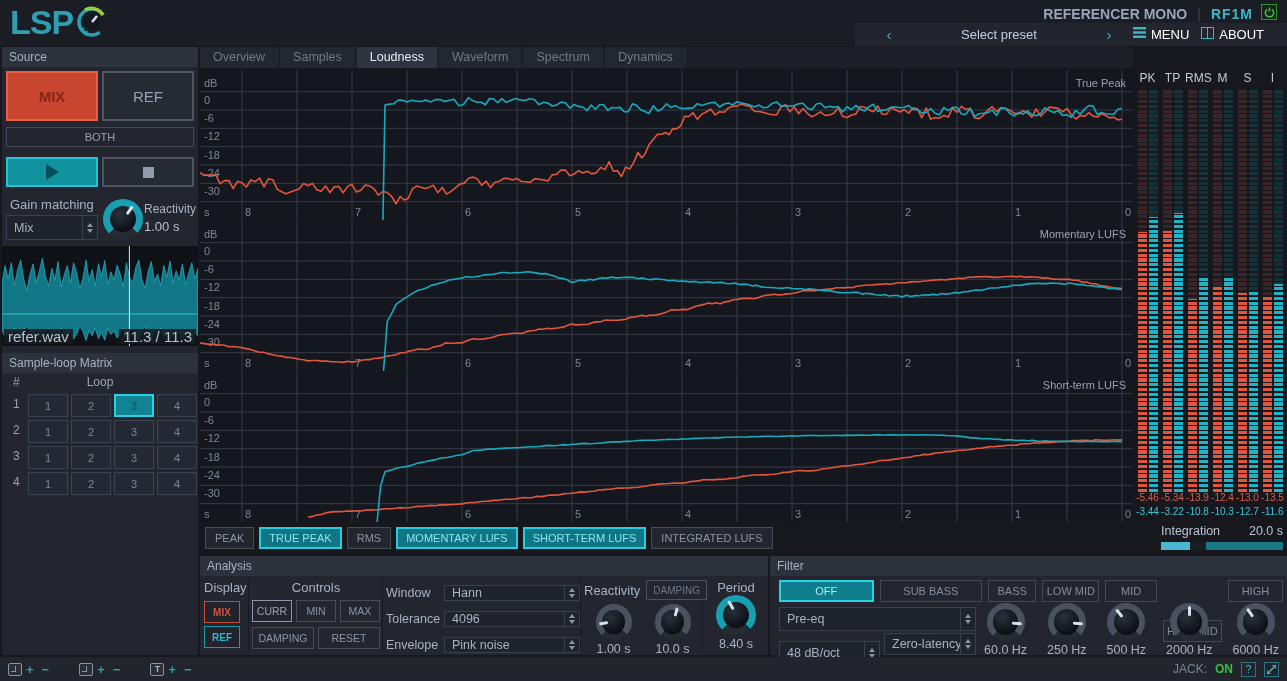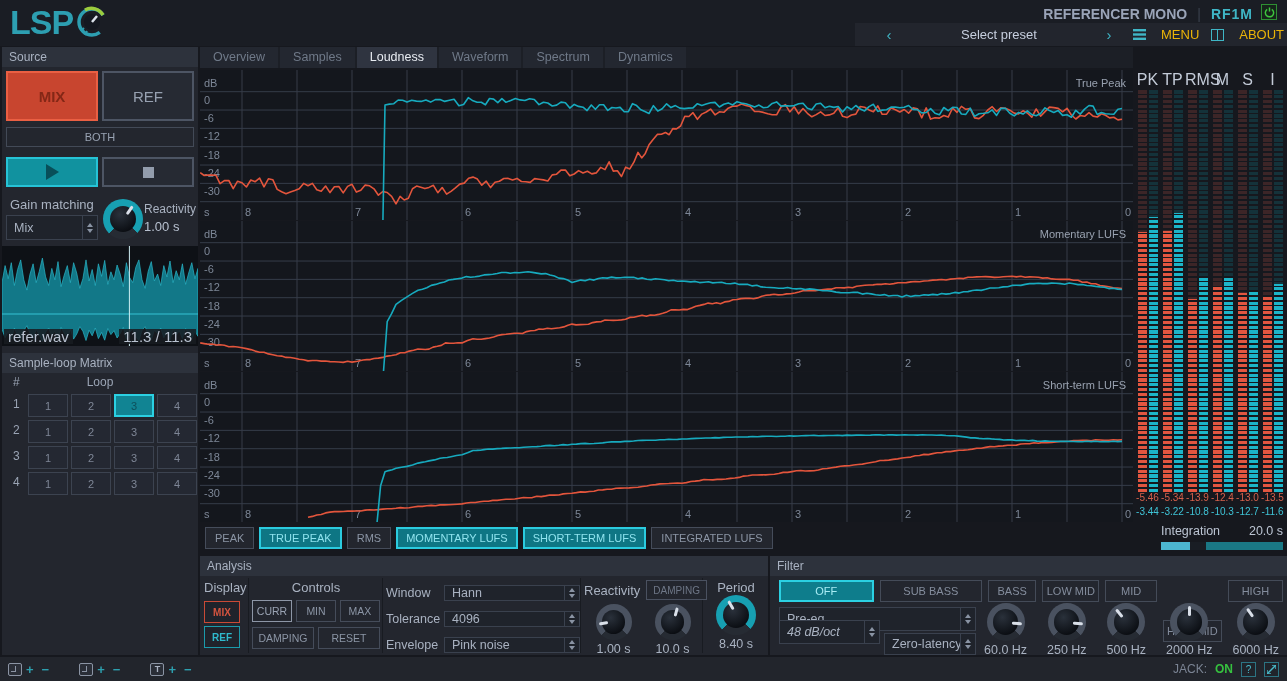--- a/index.html
+++ b/index.html
@@ -12,21 +12,21 @@
   #logo-text{font-size:34px;font-weight:bold;color:#2d9fb1;letter-spacing:-1px;line-height:40px;}
   #title-row{position:absolute;right:34px;top:2px;display:flex;align-items:flex-end;gap:10px;height:20px;}
   #plugin-title{color:#9aa4b8;font-weight:bold;font-size:14px;}
   .hsep{color:#39404d;font-size:14px;}
   #plugin-id{color:#3fb6c6;font-weight:bold;font-size:14px;letter-spacing:1px;}
   #power-btn{position:absolute;right:10px;top:4px;width:16px;height:16px;border:1px solid #2e8f33;background:#15241a;display:flex;align-items:center;justify-content:center;}
   #preset-row{position:absolute;left:855px;top:23px;width:432px;height:23px;background:#22252d;display:flex;align-items:center;font-size:13px;}
   .chev{color:#3fb6c6;font-size:15px;width:20px;text-align:center;cursor:default;}
   #preset-prev{margin-left:24px;}
   #preset-label{width:200px;text-align:center;color:#c6cede;}
-  #menu-btn,#about-btn{display:flex;align-items:center;gap:15px;color:#eab308;margin-left:14px;}
+  #menu-btn,#about-btn{display:flex;gap:5px;color:#ffffff;margin-left:14px;}
   #about-btn{margin-left:12px;}
 
   
   #sidebar{position:absolute;left:2px;top:47px;width:196px;height:608px;background:#23262e;}
   .panel-header{height:20px;background:#2d323c;color:#a9b2c1;font-size:12px;line-height:20px;padding:0 7px;}
   #src-btns{position:absolute;left:4px;top:24px;width:188px;display:flex;gap:4px;}
   #mix-big{width:92px;height:50px;background:#c8452f;border:2px solid #ea5f43;color:#842716;font-weight:bold;font-size:15px;display:flex;align-items:center;justify-content:center;}
   #ref-big{width:92px;height:50px;background:#262a33;border:2px solid #4d5564;color:#97a1b1;font-size:15px;display:flex;align-items:center;justify-content:center;}
   #both-btn{position:absolute;left:4px;top:80px;width:188px;height:20px;background:#23262e;border:1px solid #434a57;color:#99a3b3;font-size:11px;display:flex;align-items:center;justify-content:center;}
   #play-btn{position:absolute;left:4px;top:110px;width:92px;height:30px;background:#11929f;border:2px solid #26c3d6;display:flex;align-items:center;justify-content:center;}
@@ -64,21 +64,21 @@
   .graph svg .gtitle{fill:#99a2b0;}
 
   
   #graph-toggles{position:absolute;left:205px;top:527px;display:flex;gap:5px;}
   .gbtn{height:22px;padding:0 9px;background:#23262e;border:1px solid #454c5a;color:#8b95a5;font-size:11px;display:flex;align-items:center;justify-content:center;}
   .gbtn.on{background:#0e7684;border:2px solid #2bcbdf;color:#8fe3ee;padding:0 8px;}
 
   
   #meters{position:absolute;left:1135px;top:71px;width:151px;}
   #meter-labels{display:flex;height:16px;}
-  #meter-labels div{width:25px;text-align:center;color:#c3cbd8;font-size:16px;}
+  #meter-labels div{width:25px;text-align:center;color:#c3cbd8;font-size:12px;}
   #meter-bars{display:flex;height:402px;margin-top:3px;}
   .mgroup{width:25px;display:flex;justify-content:center;gap:2px;}
   .mbar{width:9px;height:100%;position:relative;}
   .mbar .dim,.mbar .lit{position:absolute;left:0;right:0;bottom:0;}
   .mbar .dim{top:0;}
   .mbar .lit{}
   #meter-vals-mix,#meter-vals-ref{display:flex;height:14px;}
   #meter-vals-mix div{width:25px;text-align:center;color:#d4604b;font-size:10px;}
   #meter-vals-ref div{width:25px;text-align:center;color:#3fc3d6;font-size:10px;}
   #integration{position:absolute;left:1135px;top:524px;width:151px;}
@@ -113,21 +113,21 @@
   #damping-btn{height:20px;padding:0 6px;background:#23262e;border:1px solid #4a5160;color:#6e7787;font-size:10px;display:flex;align-items:center;}
   #react-knobs{display:flex;justify-content:space-around;margin-top:4px;}
   .kcol{display:flex;flex-direction:column;align-items:center;}
   .kval{color:#a9b2c1;font-size:12.5px;margin-top:2px;}
   #period-grp{position:absolute;left:506px;top:24px;width:60px;display:flex;flex-direction:column;align-items:center;}
 
   #filter-bands{position:absolute;left:9px;top:24px;width:504px;display:flex;gap:6px;}
   .fband{height:22px;background:#23262e;border:1px solid #444b58;color:#848d9d;font-size:11px;display:flex;align-items:center;justify-content:center;}
   .fband.on{background:#0e7d8c;border:2px solid #2bd0e2;color:#a8ecf4;}
   #preeq-dd{position:absolute;left:9px;top:51px;width:197px;height:24px;}
-  #slope-dd{position:absolute;left:9px;top:64px;width:101px;height:24px;font-style:italic;}
+  #slope-dd{position:absolute;left:9px;top:85px;width:101px;height:24px;}
   #mode-dd{position:absolute;left:114px;top:77px;width:92px;height:22px;}
   #filter-knobs{position:absolute;left:214px;top:47px;width:295px;display:flex;justify-content:space-between;}
 
   
   .dd{display:flex;background:#1f232b;border:1px solid #3a414e;}
   .dd-val{flex:1;color:#a9b2c1;font-size:12.5px;padding:0 7px;display:flex;align-items:center;white-space:nowrap;overflow:hidden;}
   .dd-spin{width:15px;border-left:1px solid #3a414e;display:flex;flex-direction:column;align-items:center;justify-content:center;gap:2px;}
   .tri-up{width:0;height:0;border-left:3.5px solid transparent;border-right:3.5px solid transparent;border-bottom:4px solid #8a94a4;}
   .tri-dn{width:0;height:0;border-left:3.5px solid transparent;border-right:3.5px solid transparent;border-top:4px solid #8a94a4;}
   .knob{border-radius:50%;position:relative;}

